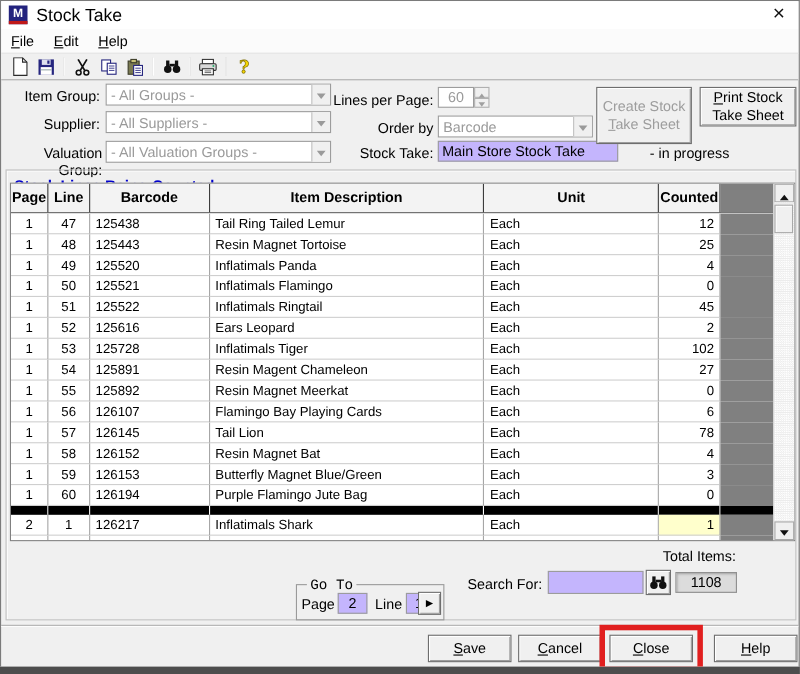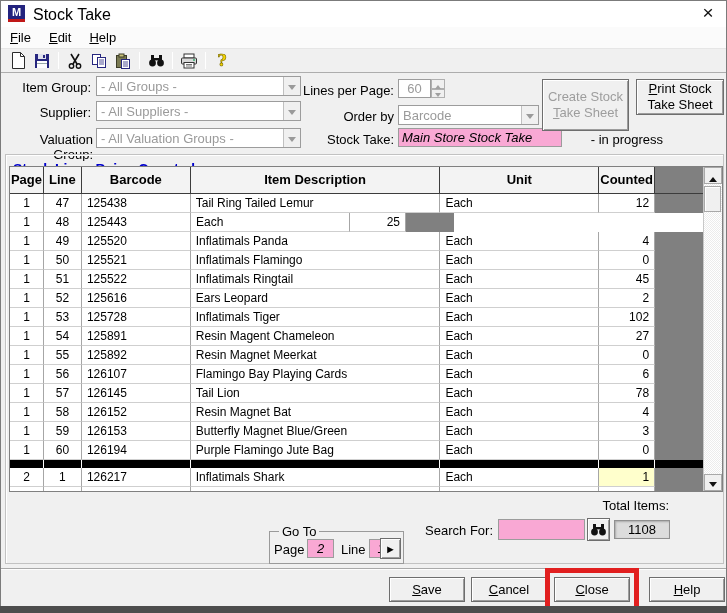--- a/index.html
+++ b/index.html
@@ -26,21 +26,21 @@
              border-top:1px solid #e6e6e6; border-bottom:1px solid #adadad; display:flex; align-items:center; padding-left:5px; }
   .tb-btn { width:24px; height:21px; display:flex; align-items:center; justify-content:center; }
   .tb-sep { width:1px; height:17px; background:#b4b4b4; margin:0 4px; border-right:1px solid #fff; }
 
   
   .flabel { position:absolute; font-size:13px; color:#000; text-align:right; }
   .combo { position:absolute; height:20px; background:#fff; border:1px solid #9c9c9c; display:flex; }
   .combo .val { flex:1; font-size:13px; color:#9a9a9a; padding:2px 4px; overflow:hidden; white-space:nowrap; }
   .combo .drop { width:17px; background:#f0f0f0; border-left:1px solid #c0c0c0; position:relative; }
   .combo .drop::after { content:""; position:absolute; left:4px; top:8px; border:4px solid transparent; border-top:5px solid #9a9a9a; }
-  .tfield { position:absolute; background:#f9a8d4; border:1px solid #9c9c9c; font-size:13px; padding:1px 3px; color:#000;font-style:italic; }
+  .tfield { position:absolute; background:#c4b5fd; border:1px solid #9c9c9c; font-size:13px; padding:1px 3px; color:#000; }
   .spinner { position:absolute; display:flex; }
   .spin-box { width:33px; height:19px; background:#fff; border:1px solid #9c9c9c; font-size:13px; color:#9a9a9a; text-align:center; line-height:17px; }
   .spin-btns { width:14px; height:19px; display:flex; flex-direction:column; }
   .spin-btns div { flex:1; background:#f0f0f0; border:1px solid #b0b0b0; position:relative; }
   .spin-btns .up::after { content:""; position:absolute; left:3px; top:2px; border:3px solid transparent; border-bottom:4px solid #a0a0a0; }
   .spin-btns .dn::after { content:""; position:absolute; left:3px; top:3px; border:3px solid transparent; border-top:4px solid #a0a0a0; }
 
   .btn3d { background:#f0f0f0; border:1px solid #6e6e6e;
            box-shadow: inset 1px 1px 0 #ffffff, inset -1px -1px 0 #9d9d9d;
            font-size:13px; color:#000; text-align:center; }
@@ -81,21 +81,21 @@
   .sb-track { flex:1; background:
       repeating-conic-gradient(#ffffff 0% 25%, #ececec 0% 50%) 0 0 / 2px 2px; position:relative; }
   .sb-thumb { position:absolute; left:0; top:2px; width:17px; height:26px; background:#f0f0f0;
               border:1px solid #a8a8a8; box-shadow: inset 1px 1px 0 #fff; }
 
   
   .ft-label { position:absolute; font-size:13px; color:#000; }
   .sunken-box { position:absolute; background:#dcdcdc; border:1px solid #909090;
                 box-shadow: inset 1px 1px 2px #aaa; font-size:13px; text-align:center; color:#000; }
   .goto-box { position:absolute; left:268px; top:530px; width:135px; height:33px; border:1px solid #9a9a9a; }
-  .goto-label { position:absolute; left:278px; top:523px; background:#f0f0f0; padding:0 3px; font-size:13px; }
+  .goto-label { position:absolute; left:278px; top:523px; background:#f0f0f0; padding:0 3px; font-size:13px;font-family:Liberation Mono, monospace; }
   .icon-btn { position:absolute; display:flex; align-items:center; justify-content:center; }
   .arrow-glyph { font-size:11px; color:#000; }
 
   
   .dlg-sep { position:absolute; left:0; top:567px; width:100%; height:2px;
              border-top:1px solid #a9a9a9; border-bottom:1px solid #fdfdfd; }
   .bot-btn { position:absolute; top:576px; width:76px; height:25px; line-height:23px; }
   .red-annot { position:absolute; left:544px; top:567px; width:94px; height:43px;
                border:5px solid #e11f1f; pointer-events:none; z-index:50; }
 </style>
@@ -250,20 +250,21 @@
             <div class="bc c2">125438</div>
             <div class="bc c3">Tail Ring Tailed Lemur</div>
             <div class="bc c4">Each</div>
             <div class="bc c5 num">12</div>
             <div class="bc filler"></div>
           </div>
           <div class="g-row">
             <div class="bc c0 ctr">1</div>
             <div class="bc c1 ctr">48</div>
             <div class="bc c2">125443</div>
+            <div class="bc c3">Resin Magnet Tortoise</div>
             <div class="bc c4">Each</div>
             <div class="bc c5 num">25</div>
             <div class="bc filler"></div>
           </div>
           <div class="g-row">
             <div class="bc c0 ctr">1</div>
             <div class="bc c1 ctr">49</div>
             <div class="bc c2">125520</div>
             <div class="bc c3">Inflatimals Panda</div>
             <div class="bc c4">Each</div>

